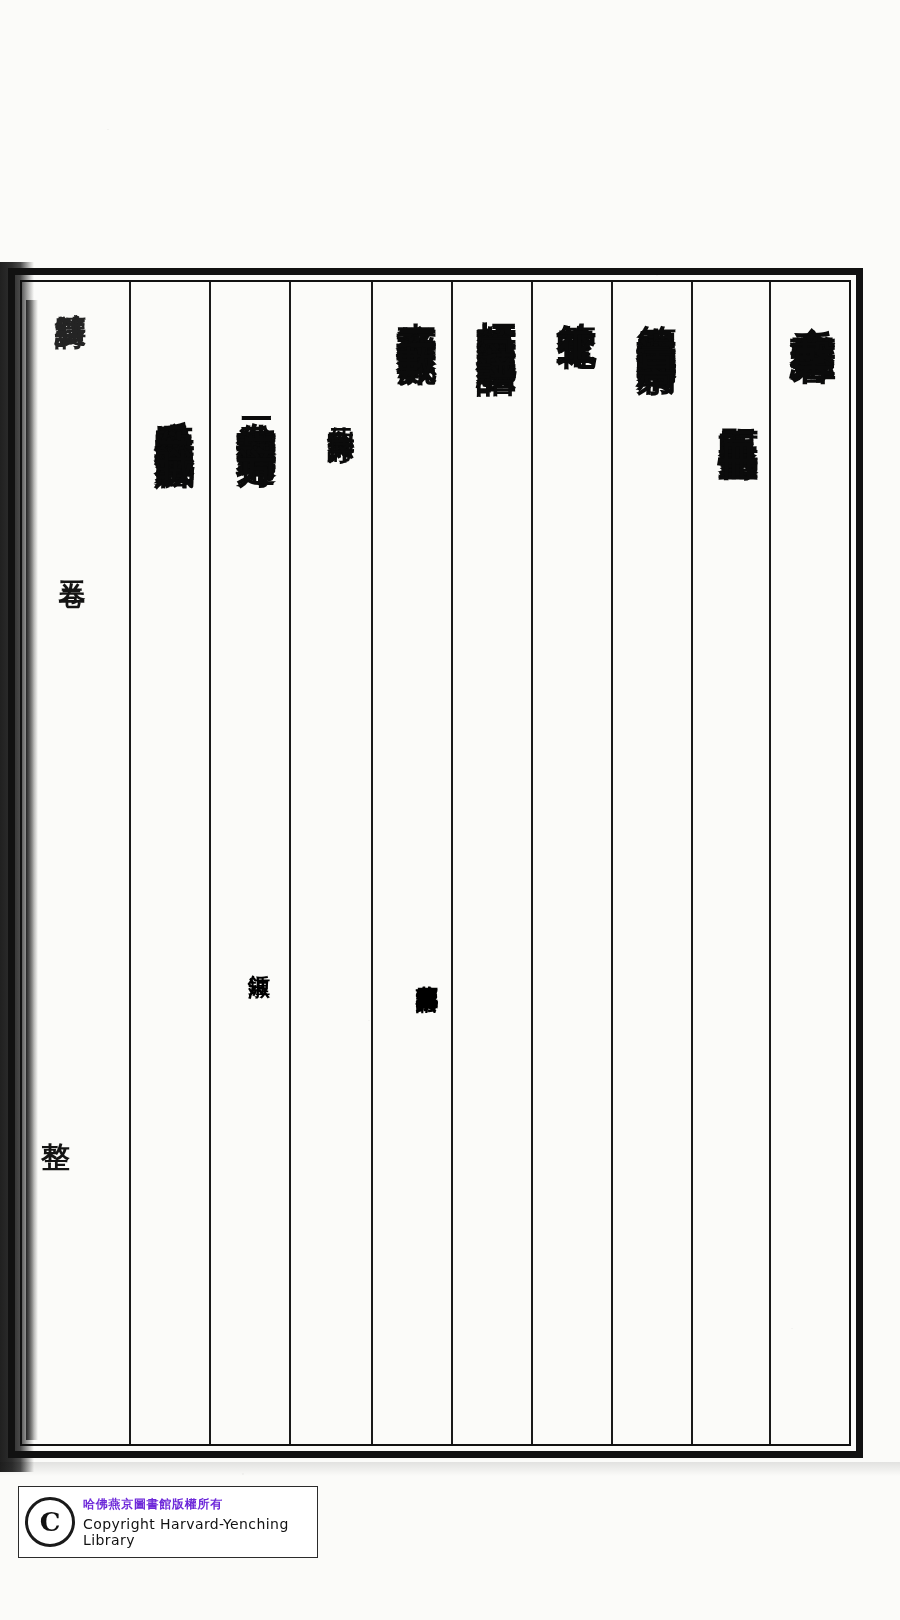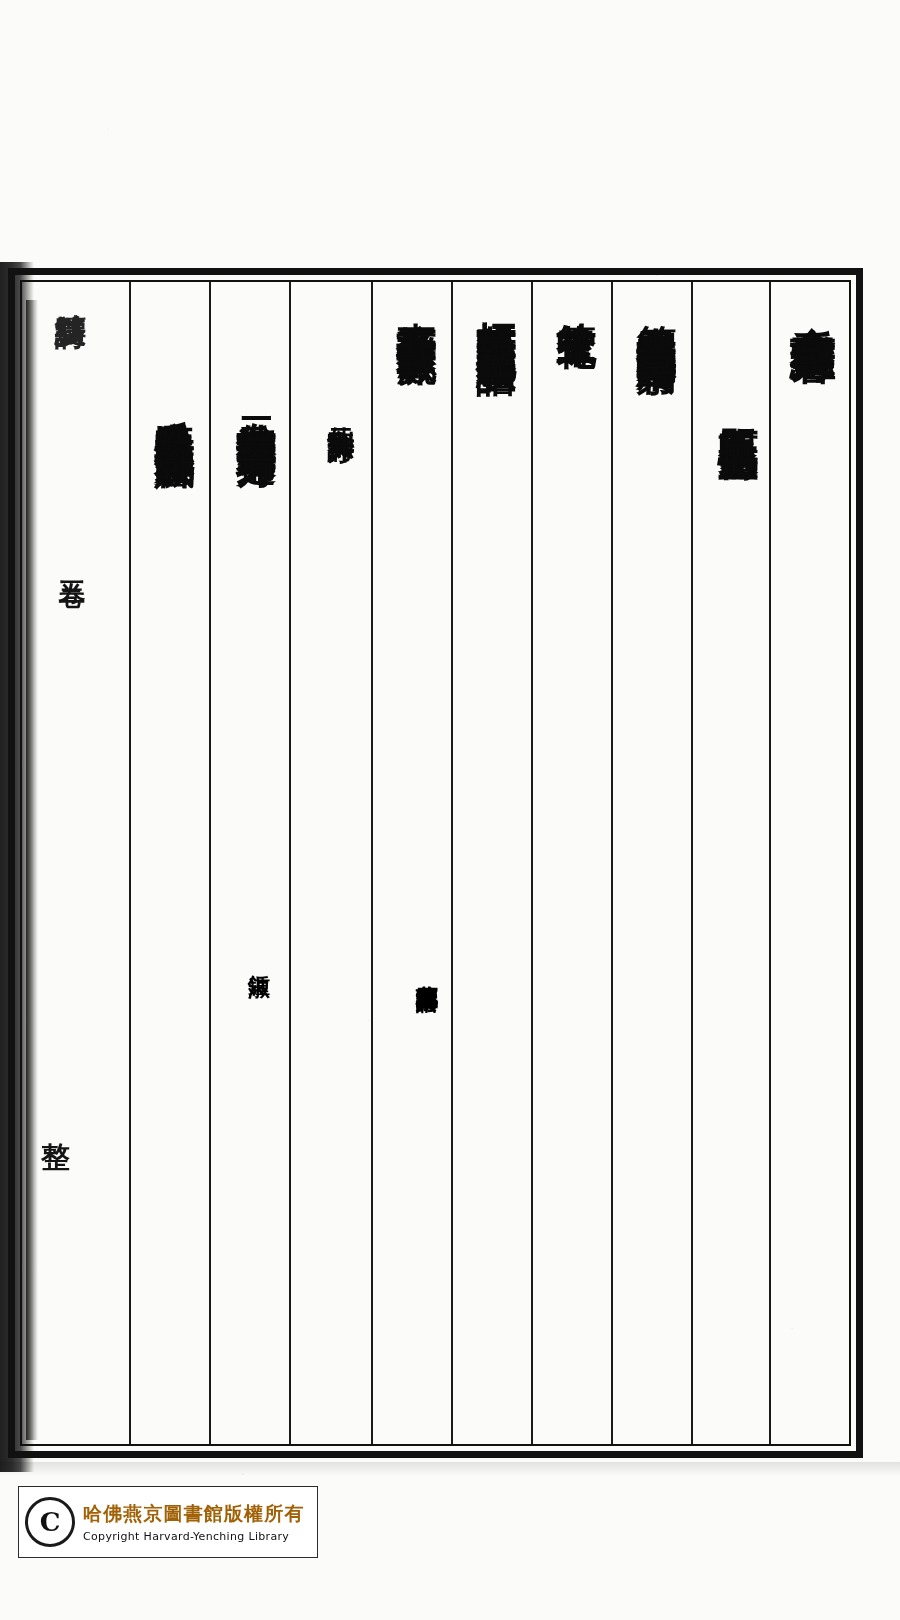--- a/index.html
+++ b/index.html
@@ -192,29 +192,28 @@
     flex: 0 0 auto;
   }
   #stamp-lines {
     display: flex;
     flex-direction: column;
     justify-content: center;
     gap: 3px;
   }
   .stamp-cn {
     font-family: "DejaVu Sans", sans-serif;
-    font-size: 19px;
-    color: #a16207;
+    font-size: 12px;
+    color: #6d28d9;
     letter-spacing: 0.06em;
     font-weight: 700;
-    text-align: right;
   }
   .stamp-en {
     font-family: "DejaVu Sans", sans-serif;
-    font-size: 11px;
+    font-size: 14px;
     color: #111;
     letter-spacing: 0.03em;
   }
 
   
   #bottom-edge {
     position: absolute;
     left: 0;
     top: 1462px;
     width: 900px;

